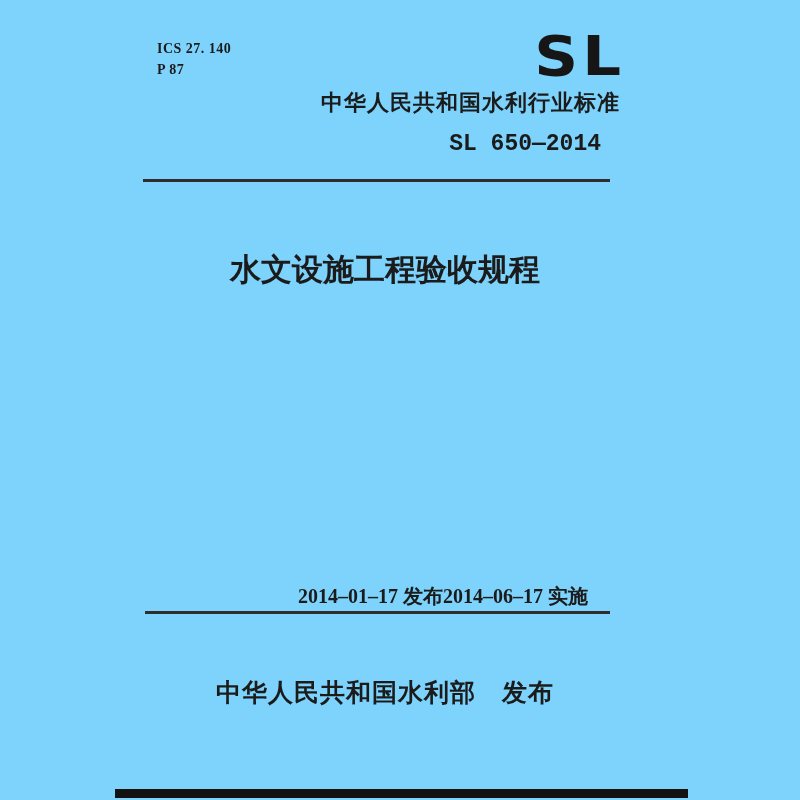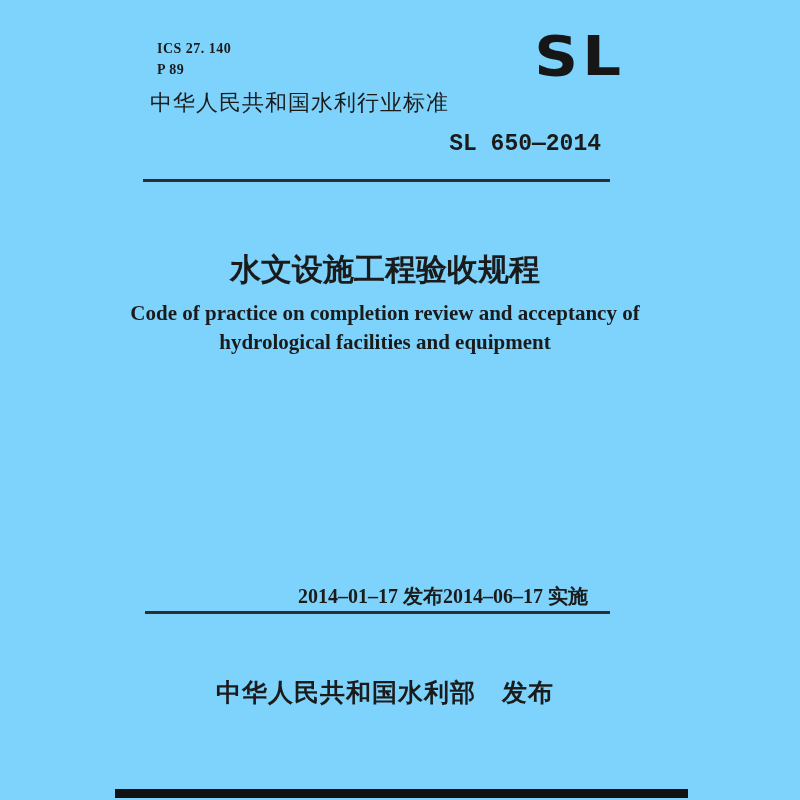--- a/index.html
+++ b/index.html
@@ -44,22 +44,22 @@
     transform: scale(1.05, 0.95);
     transform-origin: top left;
   }
 
   
   .std-header {
     position: absolute;
     left: 150px;
     top: 88px;
     width: 470px;
-    text-align: left;
-    font-weight: normal;
+    text-align: right;
+    font-weight: bold;
     font-size: 22px;
     letter-spacing: 1px;
     white-space: nowrap;
   }
 
   
   .std-number {
     position: absolute;
     left: 150px;
     top: 131px;
@@ -155,37 +155,33 @@
     background: #121212;
   }
 </style>
 </head>
 <body>
 
 <div class="page">
 
   <div class="ics-block">
     <div>ICS 27. 140</div>
-    <div>P 89</div>
+    <div>P 87</div>
   </div>
 
   <div class="sl-logo">SL</div>
 
   <div class="std-header">中华人民共和国水利行业标准</div>
 
   <div class="std-number">SL 650—2014</div>
 
   <div class="rule rule-top"></div>
 
   <div class="title-cn">水文设施工程验收规程</div>
 
-  <div class="title-en">
-    <div>Code of practice on completion review and acceptancy of</div>
-    <div>hydrological facilities and equipment</div>
-  </div>
 
   <div class="dates-row">
     <span>2014–01–17 发布</span>
     <span>2014–06–17 实施</span>
   </div>
 
   <div class="rule rule-bottom"></div>
 
   <div class="publisher-line">
     <span>中华人民共和国水利部</span><span class="publisher-action">发布</span>

